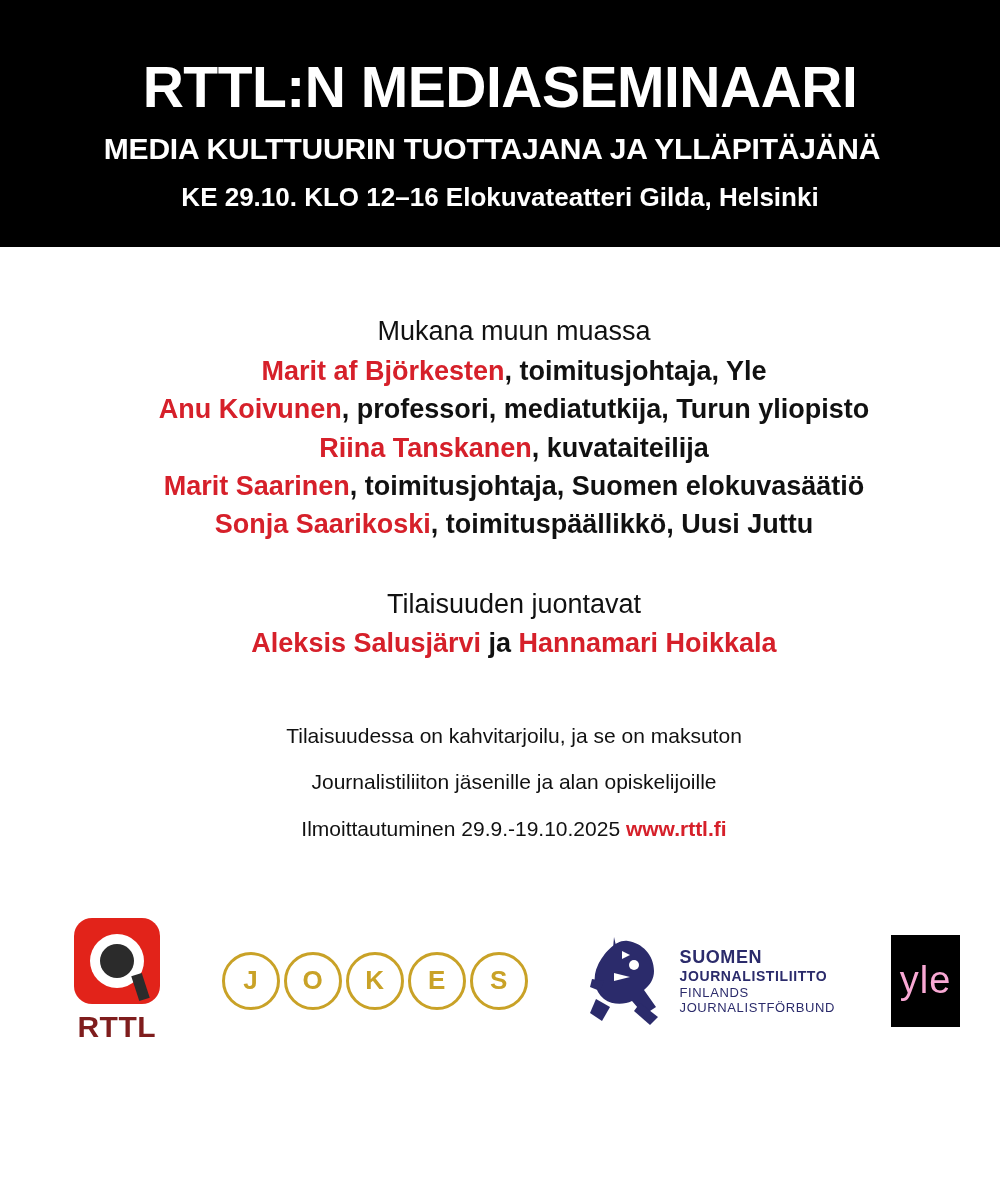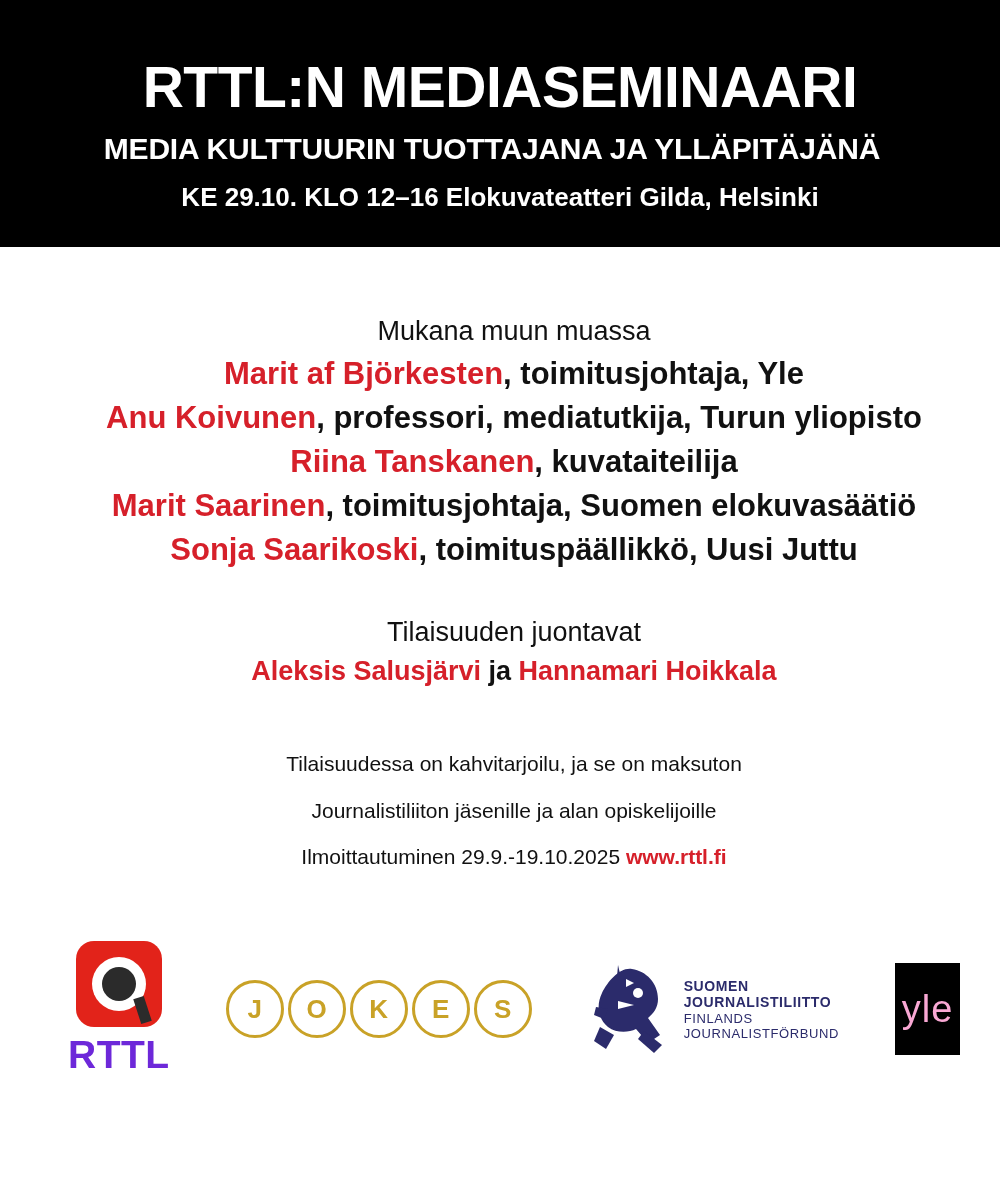--- a/index.html
+++ b/index.html
@@ -57,21 +57,21 @@
     text-align: center;
     padding-top: 66px;
     padding-left: 28px;
   }
   .intro {
     font-size: 27px;
     line-height: 1.38;
     margin: 0 0 2px 0;
   }
   .speaker {
-    font-size: 31px;
+    font-size: 27px;
     font-weight: bold;
     line-height: 1.42;
     margin: 0;
     white-space: nowrap;
   }
   .speaker .name {
     color: #d6202a;
   }
   .speaker .role {
     color: #111111;
@@ -156,23 +156,23 @@
   .rttl-mark .stem {
     position: absolute;
     width: 11px;
     height: 26px;
     background: #2b2b2b;
     right: 14px;
     bottom: 4px;
     transform: rotate(-18deg);
   }
   .rttl-word {
-    font-size: 39px;
-    font-weight: bold;
-    color: #6d28d9;
+    font-size: 30px;
+    font-weight: bold;
+    color: #7f1d1d;
     letter-spacing: 0.5px;
     margin-top: 6px;
   }
 
   
   .logo-jokes {
     gap: 4px;
   }
   .jokes-letter {
     width: 52px;
@@ -191,21 +191,21 @@
   
   .logo-sjl {
     gap: 10px;
     align-items: center;
   }
   .sjl-text {
     text-align: left;
     color: #2b2b6b;
     line-height: 1.18;
   }
-  .sjl-text .l1 { font-size: 14px; font-weight: bold; letter-spacing: 0.6px; }
+  .sjl-text .l1 { font-size: 18px; font-weight: bold; letter-spacing: 0.6px; }
   .sjl-text .l2 { font-size: 14px; font-weight: bold; letter-spacing: 0.6px; }
   .sjl-text .l3 { font-size: 13px; letter-spacing: 0.6px; }
   .sjl-text .l4 { font-size: 13px; letter-spacing: 0.6px; }
 
   
   .logo-yle {
     width: 92px;
     height: 92px;
     background: #000000;
     display: flex;

